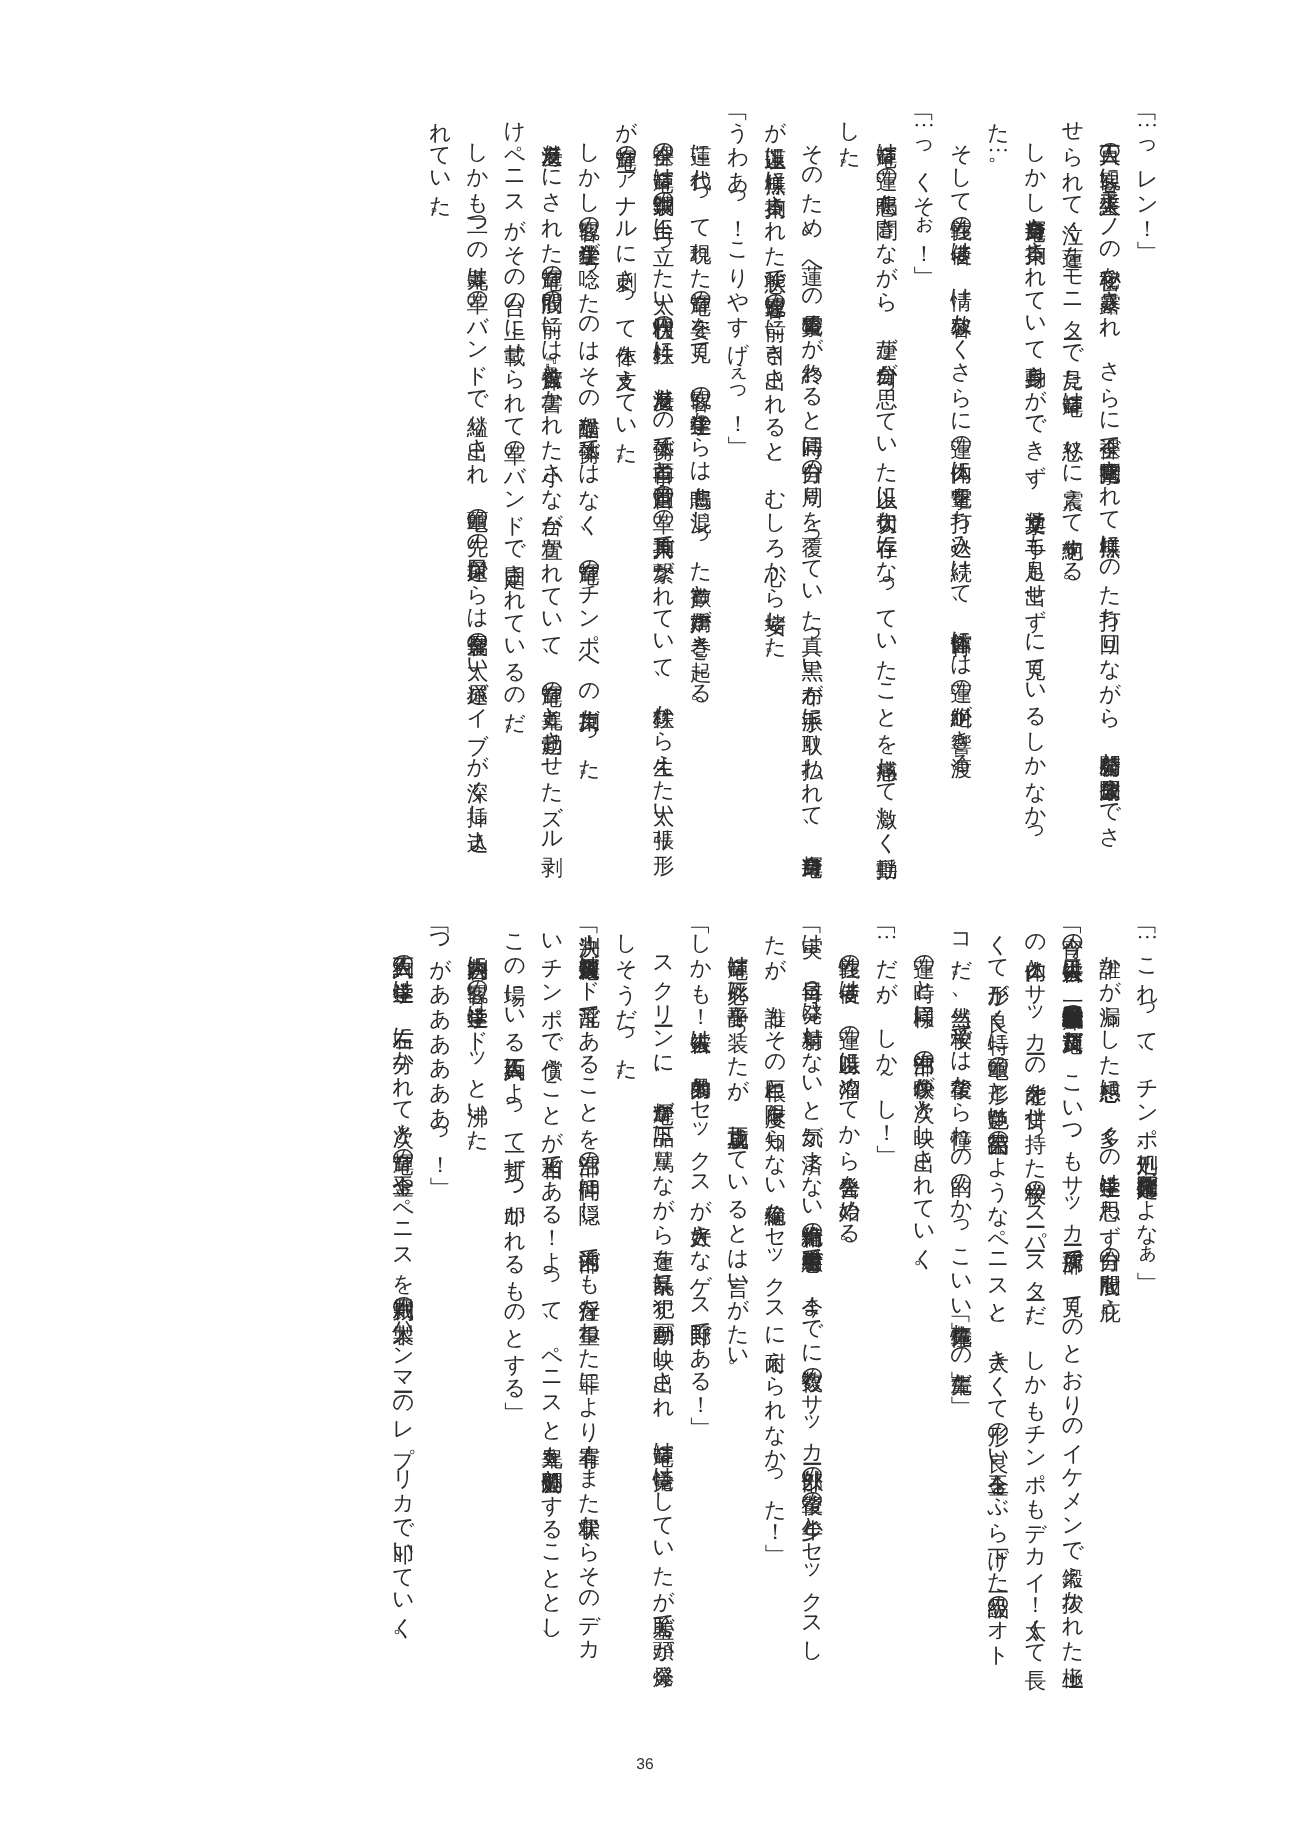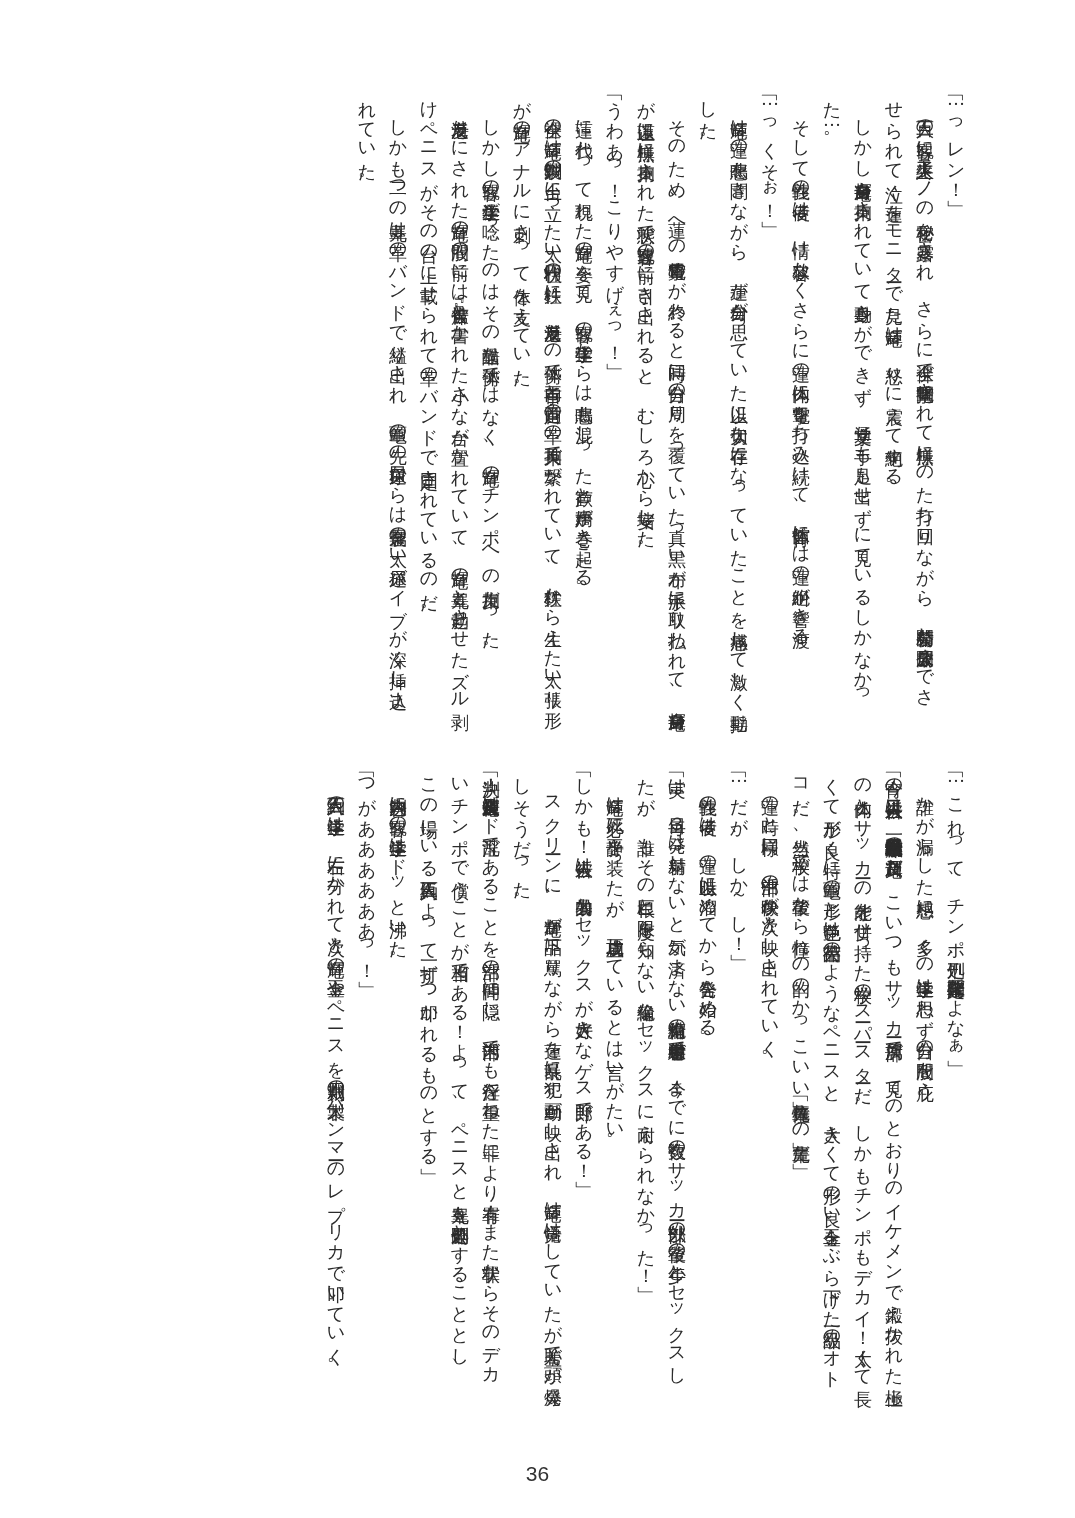--- a/index.html
+++ b/index.html
@@ -47,21 +47,21 @@
   .vblock p.dialogue {
     text-indent: 0;
   }
   .page-number {
     position: absolute;
     left: 0;
     right: 0;
     top: 1462px;
     text-align: center;
     font-family: "Liberation Sans", "DejaVu Sans", sans-serif;
-    font-size: 21px;
+    font-size: 13px;
     color: #333333;
   }
 </style>
 </head>
 <body>
 
 <div class="page">
 
   <section class="vblock top">
     <p class="dialogue">「…っレン！」</p>

